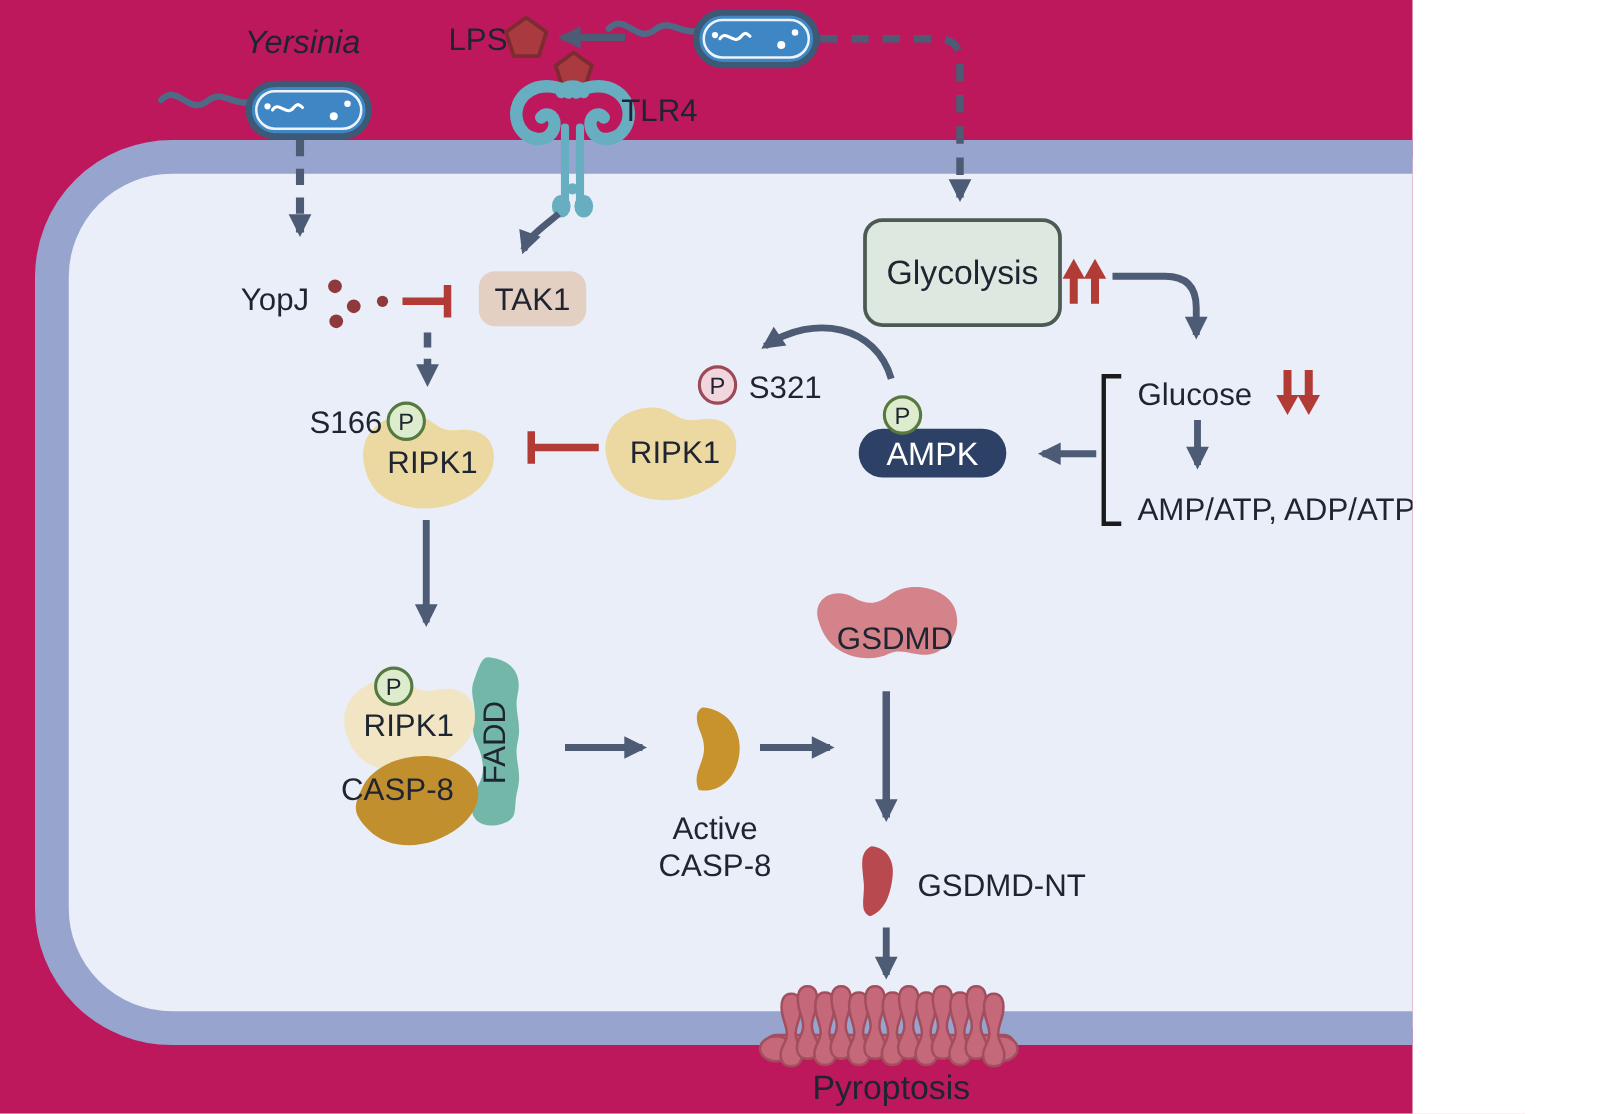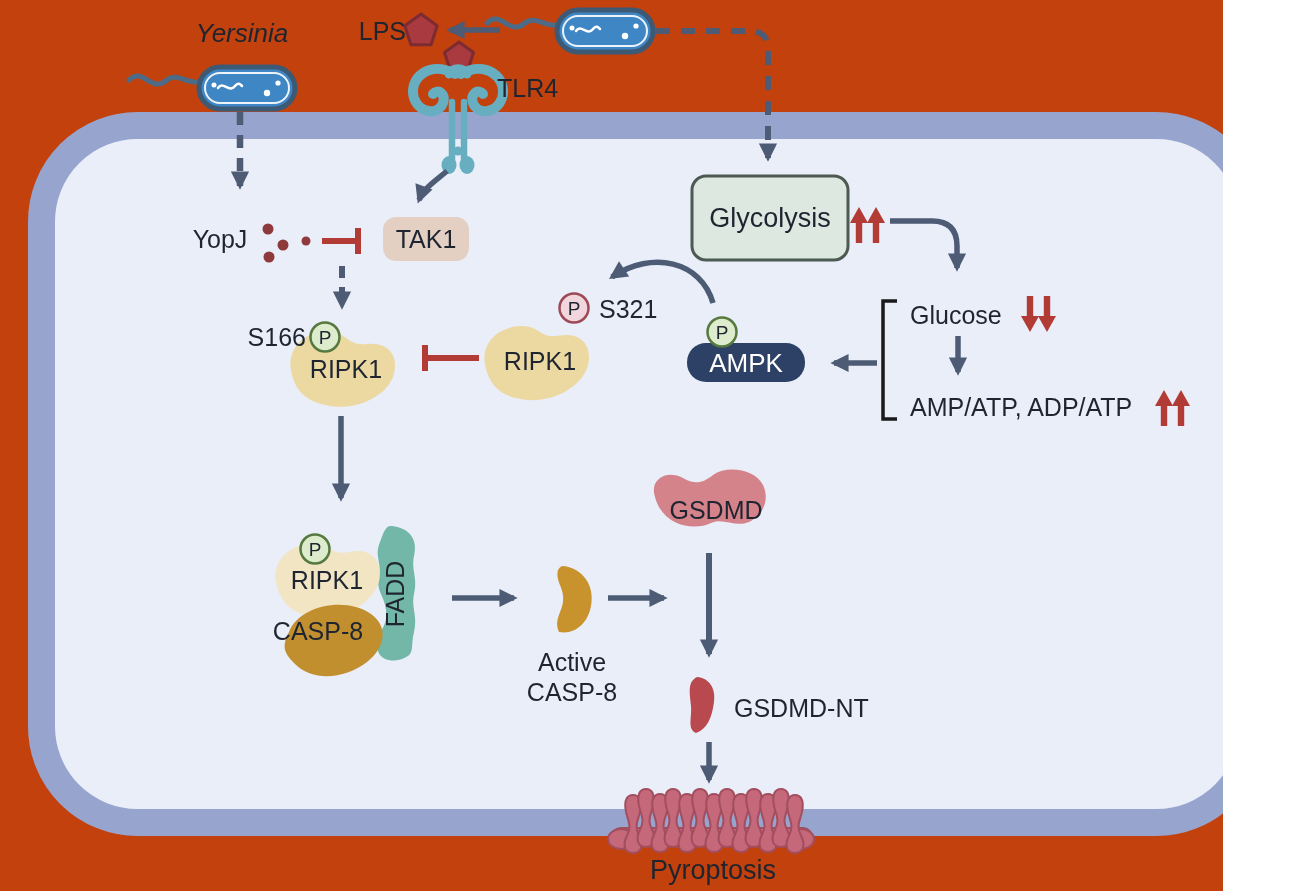--- a/index.html
+++ b/index.html
@@ -1,16 +1,16 @@
 <!DOCTYPE html>
 <html><head>
 <meta charset="utf-8">
 <style>
   html,body{margin:0;padding:0;background:#ffffff;}
-  .stage{position:relative;width:1223px;height:891px;background:#c2410c;overflow:hidden;
+  .stage{position:relative;width:1130px;height:891px;background:#be185d;overflow:hidden;
          font-family:"Liberation Sans", sans-serif;}
   svg{display:block;}
   text{font-family:"Liberation Sans", sans-serif;fill:#1e2430;}
   .lbl{font-size:25px;}
   .lbl-big{font-size:27px;}
   .lbl-italic{font-size:26px;font-style:italic;}
   .lbl-white{fill:#ffffff;font-size:26px;}
   .p-letter{font-size:19px;}
 </style>
 </head>

